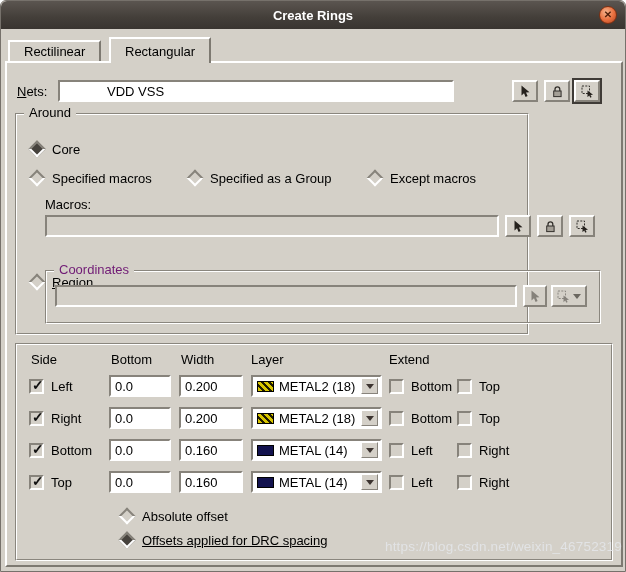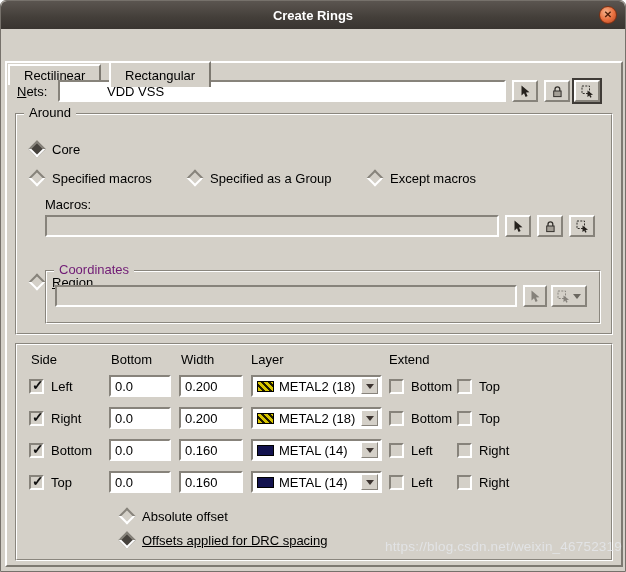--- a/index.html
+++ b/index.html
@@ -14,21 +14,21 @@
             background:linear-gradient(#5b5550,#433e39 60%,#393430);
             border-radius:6px 6px 0 0;display:flex;align-items:center;justify-content:center;z-index:5;}
   .titlebar-title{color:#fff;font-weight:bold;font-size:13px;}
   .close-btn{position:absolute;right:8px;top:5px;width:18px;height:18px;border-radius:50%;
              background:radial-gradient(circle at 38% 32%,#f6b48e,#e8703f 52%,#bf4e28 88%);
              border:1px solid #7e3012;display:flex;align-items:center;justify-content:center;}
   .close-x{color:#4d1d08;font-size:10px;font-weight:bold;line-height:1;}
 
   
   .tab{position:absolute;background:#d4d0c8;border-top:2px solid #fff;border-left:2px solid #fff;
-       border-right:2px solid #7d7971;padding:0 14px;display:flex;align-items:center;font-size:13px;margin-top:24px;}
+       border-right:2px solid #7d7971;padding:0 14px;display:flex;align-items:center;font-size:13px;}
   .tab-inactive{left:7px;top:39px;height:21px;z-index:2;}
   .tab-active{left:108px;top:36px;height:26px;z-index:3;}
 
   
   .pane{position:absolute;left:4px;top:60px;width:618px;height:506px;background:#d4d0c8;
         border:2px solid;border-color:#fff #7d7971 #7d7971 #fff;z-index:1;}
 
   
   .ctl{position:absolute;display:flex;align-items:center;gap:7px;height:16px;white-space:nowrap;z-index:2;}
   .abs-label{position:absolute;z-index:2;font-size:13px;line-height:16px;}
@@ -103,21 +103,21 @@
   <div class="tab tab-inactive">
     <span>Rectilinear</span>
   </div>
   <div class="tab tab-active">
     <span>Rectangular</span>
   </div>
 
   <div class="pane"></div>
 
   <span class="abs-label mn" style="left:16px;top:83px;">Nets:</span>
-  <input class="field" style="left: 57px; top: 79px; width: 448px; padding-left: 47px;" value="VDD VSS">
+  <input class="field" style="left: 57px; top: 79px; width: 396px; padding-left: 47px;" value="VDD VSS">
   <button class="toolbtn" style="left:511px;top:79px;">
     <span class="icon">
       <svg width="13" height="13" viewBox="0 0 13 13">
           <polygon points="2.5,0.5 2.5,10.5 5,8.2 6.6,12 8.6,11.1 7,7.5 10.5,7.2" fill="#26221e"></polygon>
         </svg>
     </span>
   </button>
   <button class="toolbtn" style="left:543px;top:79px;">
     <span class="icon">
       <svg width="13" height="13" viewBox="0 0 13 13">
@@ -130,21 +130,21 @@
     <button class="toolbtn static">
       <span class="icon">
         <svg width="13" height="13" viewBox="0 0 13 13">
             <rect x="1" y="1" width="7.5" height="7.5" fill="none" stroke="#33302c" stroke-dasharray="2 1.3"></rect>
             <polygon points="6.5,5.5 6.5,12.3 8.2,10.6 9.4,12.8 10.6,12.1 9.5,10 12,9.8" fill="#26221e"></polygon>
           </svg>
       </span>
     </button>
   </div>
 
-  <div class="groupbox" style="left:14px;top:112px;width:598px;height:222px;">
+  <div class="groupbox" style="left:14px;top:112px;width:514px;height:222px;">
     <span class="legend">Around</span>
   </div>
 
   <div class="ctl" style="left:28px;top:140px;">
     <span class="radio selected"></span>
     <span class="label">Core</span>
   </div>
 
   <div class="ctl" style="left:186px;top:169px;">
     <span class="radio"></span>

